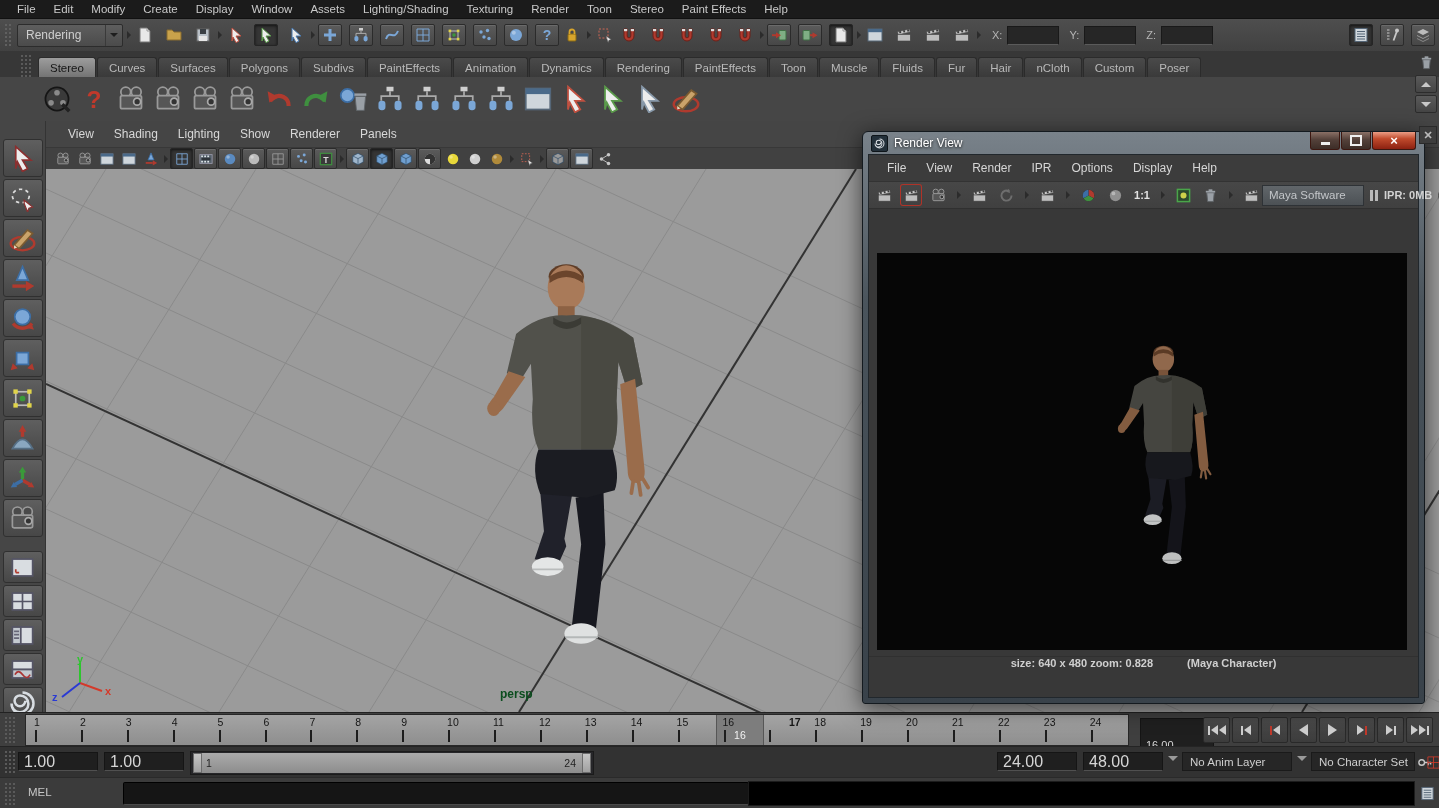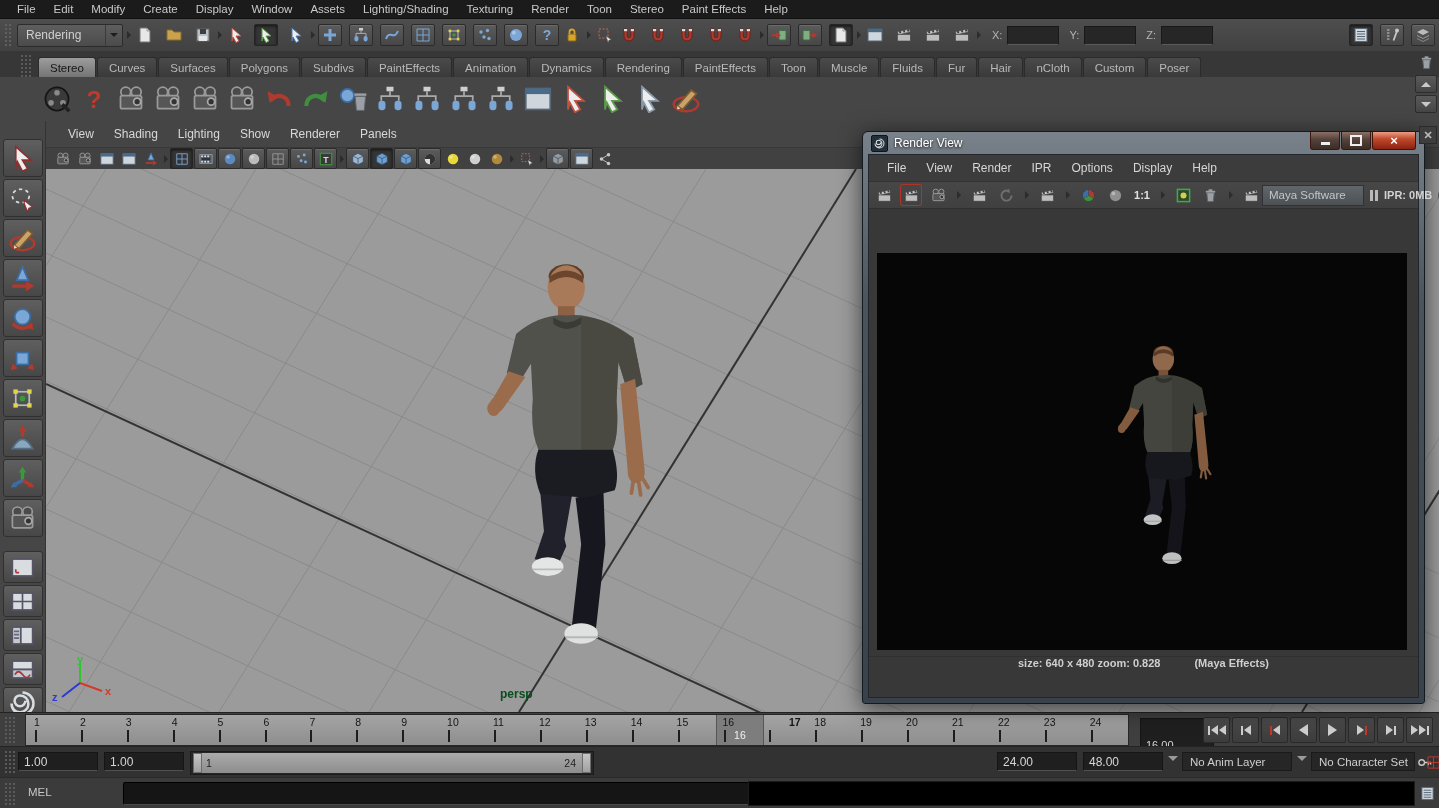--- a/index.html
+++ b/index.html
@@ -78,42 +78,42 @@
   #rv-toolbar .uiicon{width:20px;height:20px;}
   #rv-toolbar .uiicon svg{width:15px;height:15px;}
   .rv-right{margin-left:auto;display:flex;align-items:center;gap:6px;}
   #rv-renderer{width:94px;height:19px;background:linear-gradient(#61666a,#4c5155);border:1px solid #2e3236;display:flex;align-items:center;padding-left:6px;font-size:11.5px;color:#c3c6c9;white-space:nowrap;overflow:hidden;}
   .rv-pause{display:flex;gap:2px;}
   .rv-pause i{width:3px;height:11px;background:#b9b9b9;}
   .rv-iprmem{font-size:11px;font-weight:bold;color:#d2d2d2;white-space:nowrap;}
   .rv-progress{width:13px;height:13px;border-radius:50%;background:radial-gradient(circle at 35% 35%,#9a9a9a,#6c6c6c);border:1px solid #4a4a4a;}
   #rv-canvas{position:relative;flex:1;background:#383838;overflow:hidden;}
   #rv-image{position:absolute;left:8px;top:44px;width:530px;height:397px;background:#060606;}
-  #rv-status{height:40px;background:#383838;border-top:1px solid #303030;display:flex;flex-direction:column;justify-content:space-between;gap:4px;}
+  #rv-status{height:40px;background:#383838;border-top:1px solid #303030;display:flex;justify-content:center;gap:4px;}
   .rv-srow{display:flex;justify-content:center;gap:34px;font-size:11px;font-weight:bold;color:#cfcfcf;}
   
   #timeline-row{position:absolute;left:0;right:0;top:712px;height:34px;background:#3f3f3f;border-top:1px solid #222;}
   #ruler{position:absolute;left:25px;top:1px;width:1102px;height:30px;background:linear-gradient(#a4a4a4,#8e8e8e);border:1px solid #272727;overflow:hidden;}
   .tl-num{position:absolute;top:1px;font-size:10.5px;color:#151515;}
   .tl-tick{position:absolute;top:15px;width:2px;height:12px;background:#1d1d1d;}
   .tl-current{position:absolute;top:0;bottom:0;background:#7d7d7d;border-left:1px solid #565656;border-right:1px solid #565656;}
   .tl-curlabel{position:absolute;left:0;right:0;top:14px;text-align:center;color:#f2f2f2;font-size:10.5px;}
   #time-field{position:absolute;left:1140px;top:5px;width:62px;height:20px;background:#1f1f1f;border:1px solid #151515;border-bottom-color:#555;color:#d6d6d6;font-size:11px;padding:16px 5px;}
   #playback{position:absolute;right:6px;top:4px;display:flex;gap:2px;}
   .pb-btn{width:25px;height:24px;background:linear-gradient(#4b4b4b,#3c3c3c);border:1px solid #292929;border-radius:2px;display:flex;align-items:center;justify-content:center;gap:1px;}
   .pb-bar{width:2px;height:9px;background:#cfcfcf;}
   .pb-bar.red{background:#c0392b;}
   .tri{width:0;height:0;border-style:solid;}
   .tri.l{border-width:5px 7px 5px 0;border-color:transparent #cfcfcf transparent transparent;}
   .tri.r{border-width:5px 0 5px 7px;border-color:transparent transparent transparent #cfcfcf;}
   .tri.L{border-width:6px 9px 6px 0;border-color:transparent #cfcfcf transparent transparent;}
   .tri.R{border-width:6px 0 6px 9px;border-color:transparent transparent transparent #cfcfcf;}
   
   #range-row{position:absolute;left:0;right:0;top:746px;height:31px;background:#323232;border-top:1px solid #242424;}
-  .rs-field{position:absolute;top:5px;height:19px;background:#1f1f1f;border:1px solid #151515;border-bottom-color:#505050;color:#d6d6d6;font-size:12px;padding:0 5px;box-sizing:border-box;}
+  .rs-field{position:absolute;top:5px;height:19px;background:#1f1f1f;border:1px solid #151515;border-bottom-color:#505050;color:#d6d6d6;font-size:16px;padding:0 5px;box-sizing:border-box;}
   #range-slider{position:absolute;left:190px;top:4px;width:402px;height:22px;background:#262629;border:1px solid #1b1b1b;}
   #range-inner{position:absolute;left:2px;top:1px;right:2px;bottom:1px;background:linear-gradient(#ababab,#8d8d8d);display:flex;align-items:center;}
   .rs-handle{width:9px;height:100%;background:linear-gradient(#c6c6c6,#a0a0a0);border:1px solid #6c6c6c;box-sizing:border-box;}
   #range-start-lbl{margin-left:4px;font-size:10.5px;color:#222;flex:1;}
   #range-end-lbl{margin-right:6px;font-size:10.5px;color:#222;}
   .rs-dd{position:absolute;top:9px;width:0;height:0;border:5px solid transparent;border-top-color:#9a9a9a;}
   .rs-box{position:absolute;top:5px;height:19px;background:#262626;border:1px solid #1a1a1a;color:#cfcfcf;font-size:11.5px;display:flex;align-items:center;padding-left:7px;box-sizing:border-box;}
   .rs-icon{position:absolute;top:6px;width:18px;height:18px;display:flex;align-items:center;justify-content:center;}
   .rs-icon svg{width:15px;height:15px;}
   
@@ -1098,21 +1098,21 @@
       <div id="rv-canvas">
         <div id="rv-image">
           <svg width="107" height="225" viewBox="0 0 200 420" style="position:absolute;left:235px;top:90px;filter:brightness(.85);">
               <use href="#s-man"></use>
             </svg>
         </div>
       </div>
       <div id="rv-status">
         <div class="rv-srow">
           <span>size: 640 x 480 zoom: 0.828</span>
-          <span>(Maya Effects)</span>
+          <span>(Maya Character)</span>
         </div>
       </div>
     </div>
   </div>
 
   <div id="timeline-row">
     <div class="vgrip" style="left:4px;top:3px;height:27px;"></div>
     <div id="ruler">
         <div class="tl-current" style="left: 689.5px; width: 46.9px;">
           <div class="tl-curlabel">16</div>

